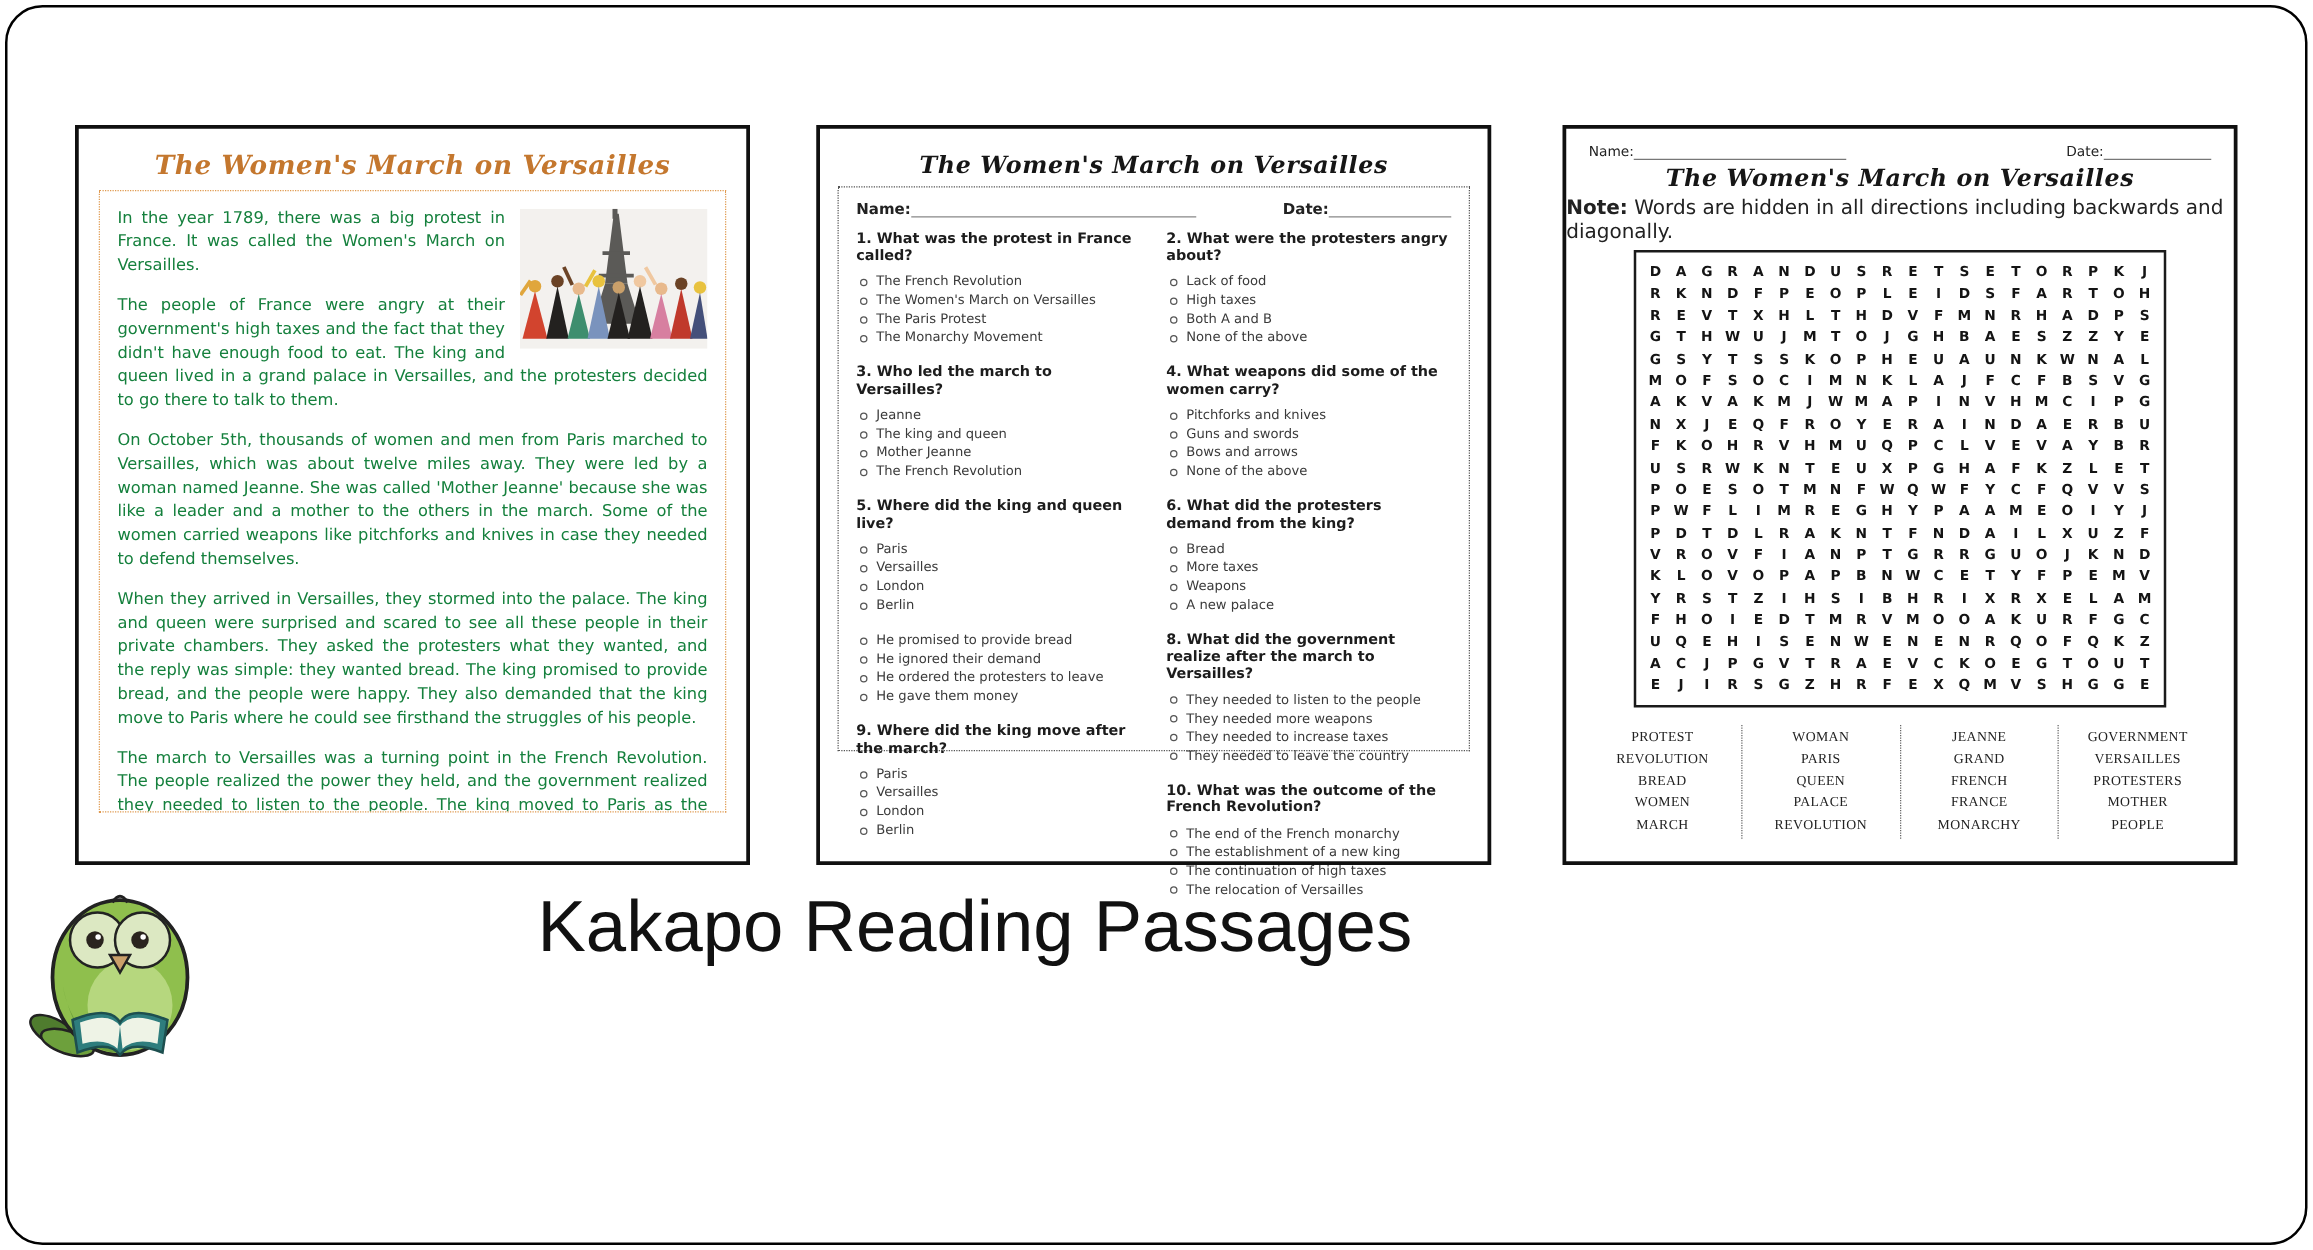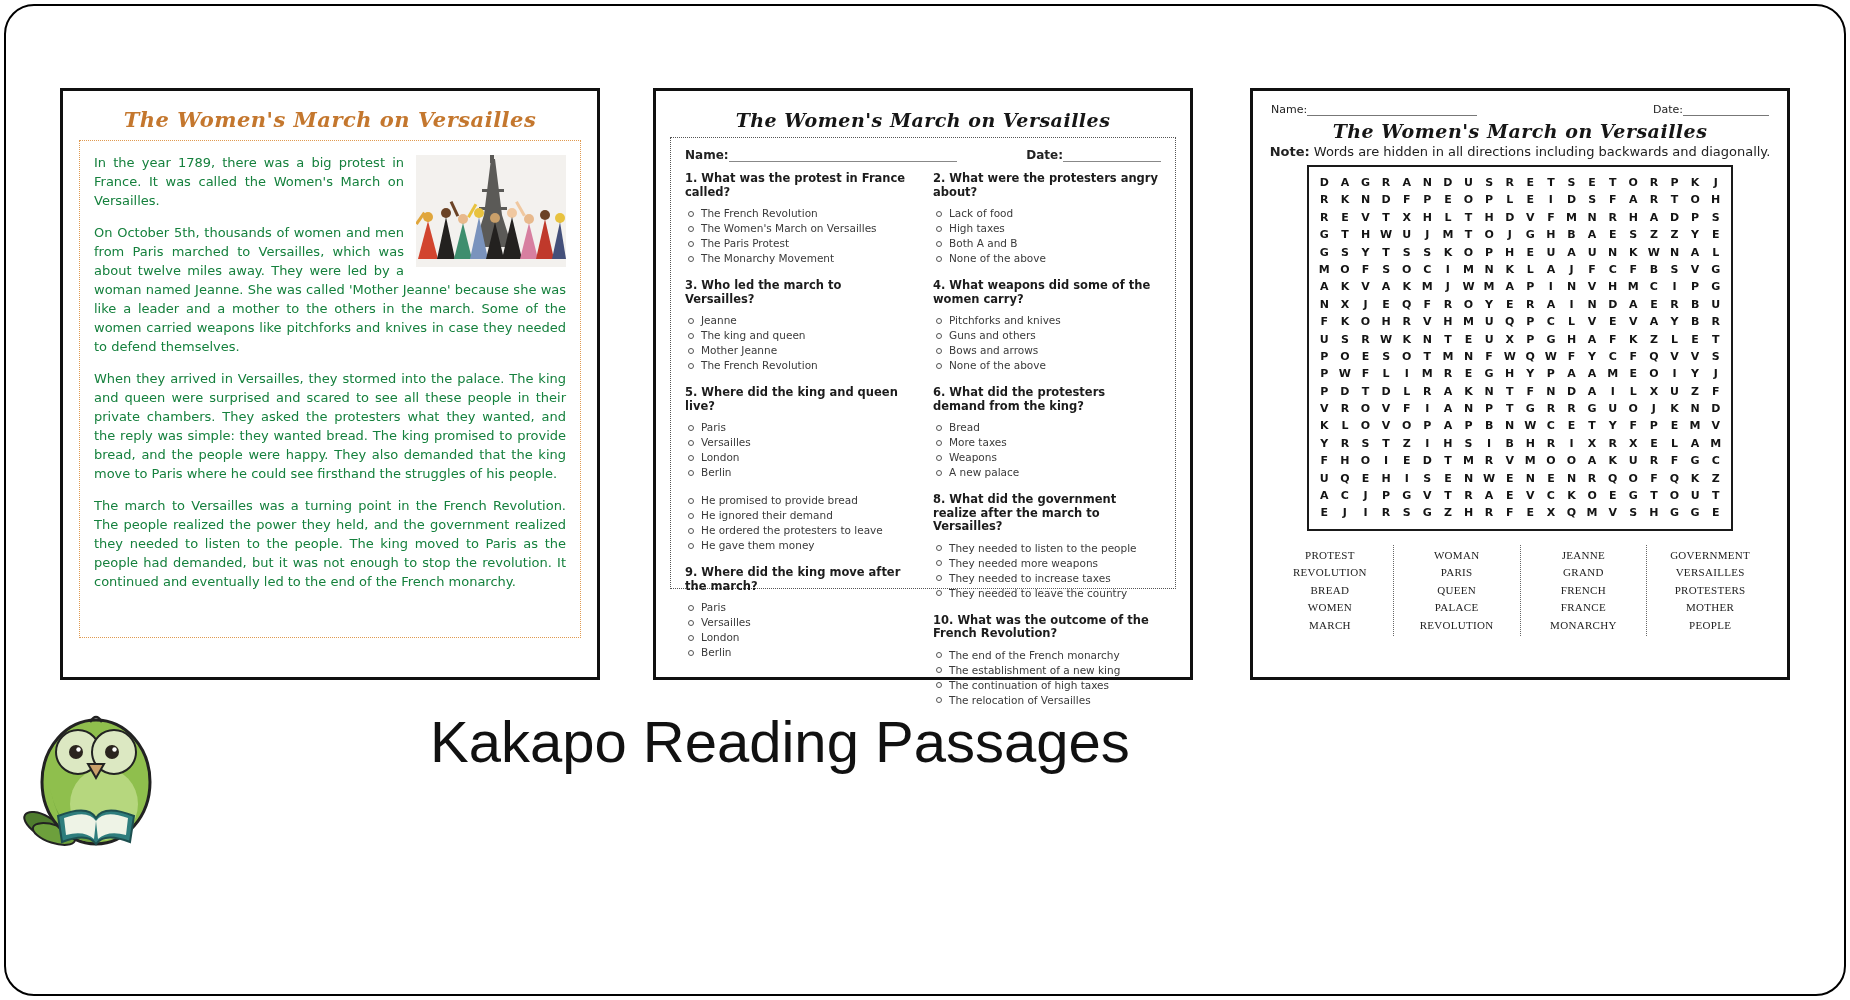--- a/index.html
+++ b/index.html
@@ -1,20 +1,20 @@
 <!DOCTYPE html>
 <html><head>
 <meta charset="utf-8">
 <style>
   html,body{margin:0;padding:0;background:#fff;}
   .canvas{position:relative;width:1850px;height:1000px;background:#fff;overflow:hidden;
           font-family:"DejaVu Sans",sans-serif;}
   .frame{position:absolute;inset:4px;border:2px solid #000;border-radius:30px;pointer-events:none;}
 
-  .page{position:absolute;top:88px;width:540px;height:592px;background:#fff;border:3px solid #101010;box-sizing:border-box;}
+  .page{position:absolute;top:100px;width:540px;height:592px;background:#fff;border:3px solid #101010;box-sizing:border-box;}
   #page1{left:60px;}
   #page2{left:653px;}
   #page3{left:1250px;}
 
   .script-title{font-family:"DejaVu Serif",serif;font-style:italic;font-weight:bold;
                 text-align:center;letter-spacing:.5px;}
   #page1 .script-title{color:#c4772e;font-size:21px;margin:16px 10px 8px;}
   #page2 .script-title{color:#161616;font-size:19px;margin:18px 10px 6px;}
   #page3 .script-title{color:#161616;font-size:19px;margin:4px 10px 2px;}
 
@@ -36,21 +36,21 @@
   .q-title{font-size:11.5px;font-weight:bold;color:#1c1c1c;line-height:13.5px;margin-bottom:7px;}
   .option{display:flex;align-items:center;font-size:10.5px;color:#3a3a3a;line-height:15px;}
   .bullet{flex:0 0 auto;width:4px;height:4px;border:1px solid #555;border-radius:50%;margin:0 7px 0 3px;}
 
   
   .p3-head{display:flex;align-items:flex-end;font-size:11px;color:#222;margin:12px 18px 2px;}
   .p3-line{border-bottom:1px solid #777;height:11px;}
   .p3-name-line{width:170px;}
   .p3-date-line{width:86px;}
   .p3-spacer{flex:1;}
-  .note-line{text-align:center;font-size:13px;color:#222;margin:2px 0 6px;}
+  .note-line{text-align:left;font-size:16px;color:#222;margin:2px 0 6px;}
   .note-line b{font-weight:bold;}
   .ws-grid-box{width:426px;margin:0 auto;border:2px solid #1a1a1a;padding:7px 5px;box-sizing:border-box;
                display:grid;grid-template-columns:repeat(20,1fr);}
   .cell{font-size:11px;font-weight:bold;color:#141414;text-align:center;height:17.4px;line-height:17.4px;}
   .word-list{display:flex;margin:14px 14px 0;}
   .word-col{flex:1;text-align:center;padding:2px 0;font-family:Liberation Serif, serif;}
   .word-col + .word-col{border-left:1.2px dotted #666;text-align:center;}
   .word{font-size:11px;color:#222;line-height:17.5px;letter-spacing:.3px;}
 
   
@@ -116,20 +116,21 @@
               <polygon points="129,64 120,104 138,104" fill="#c0392b"></polygon>
             </g>
           <g>
               <circle cx="144" cy="63" r="5" fill="#e8c23f"></circle>
               <polygon points="144,67 136,104 150,104" fill="#44507a"></polygon>
             </g>
         </g>
       </svg>
       <div id="passage-paragraphs">
           <p>In the year 1789, there was a big protest in France. It was called the Women's March on Versailles.</p>
+          <p>The people of France were angry at their government's high taxes and the fact that they didn't have enough food to eat. The king and queen lived in a grand palace in Versailles, and the protesters decided to go there to talk to them.</p>
           <p>On October 5th, thousands of women and men from Paris marched to Versailles, which was about twelve miles away. They were led by a woman named Jeanne. She was called 'Mother Jeanne' because she was like a leader and a mother to the others in the march. Some of the women carried weapons like pitchforks and knives in case they needed to defend themselves.</p>
           <p>When they arrived in Versailles, they stormed into the palace. The king and queen were surprised and scared to see all these people in their private chambers. They asked the protesters what they wanted, and the reply was simple: they wanted bread. The king promised to provide bread, and the people were happy. They also demanded that the king move to Paris where he could see firsthand the struggles of his people.</p>
           <p>The march to Versailles was a turning point in the French Revolution. The people realized the power they held, and the government realized they needed to listen to the people. The king moved to Paris as the people had demanded, but it was not enough to stop the revolution. It continued and eventually led to the end of the French monarchy.</p>
         </div>
     </div>
   </div>
 
   <div class="page" id="page2">
     <div class="script-title">The Women's March on Versailles</div>
     <div class="q-box">
@@ -258,21 +259,21 @@
               </div>
             </div>
             <div class="question">
               <div class="q-title">4. What weapons did some of the women carry?</div>
               <div class="option">
                 <span class="bullet"></span>
                 <span>Pitchforks and knives</span>
               </div>
               <div class="option">
                 <span class="bullet"></span>
-                <span>Guns and others</span>
+                <span>Guns and swords</span>
               </div>
               <div class="option">
                 <span class="bullet"></span>
                 <span>Bows and arrows</span>
               </div>
               <div class="option">
                 <span class="bullet"></span>
                 <span>None of the above</span>
               </div>
             </div>

